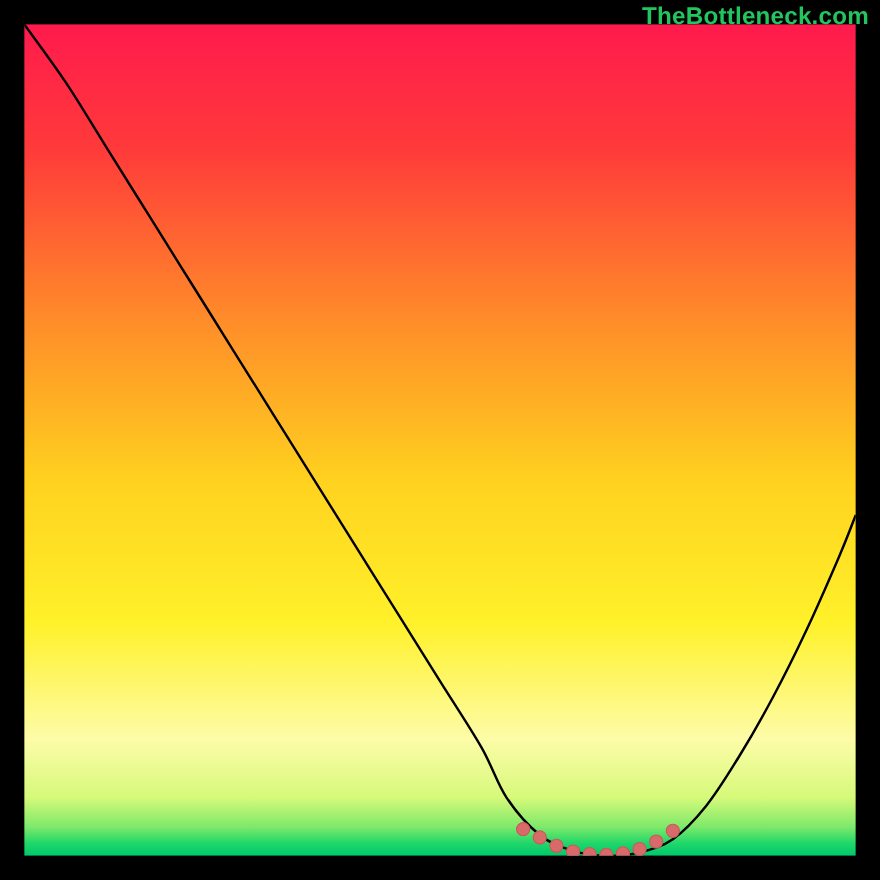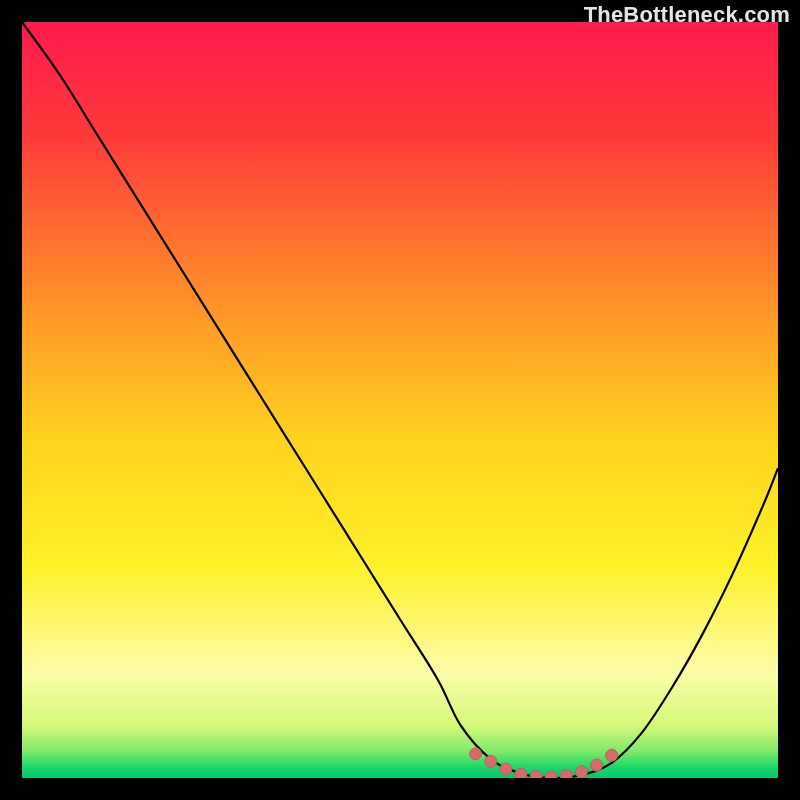--- a/index.html
+++ b/index.html
@@ -25,21 +25,21 @@
     width: 756px;
     height: 756px;
   }
   .watermark {
     position: absolute;
     top: 2px;
     right: 10px;
     font-family: Arial, Helvetica, sans-serif;
     font-size: 22px;
     font-weight: 600;
-    color: #e5e5e5;
+    color: #22c55e;
     letter-spacing: 0.2px;
   }
 </style>
 </head>
 <body>
 
 <div class="frame">
   <svg class="plot" viewBox="0 0 756 756" preserveAspectRatio="none">
     <defs>
       <linearGradient id="bg-grad" x1="0" y1="0" x2="0" y2="1">

